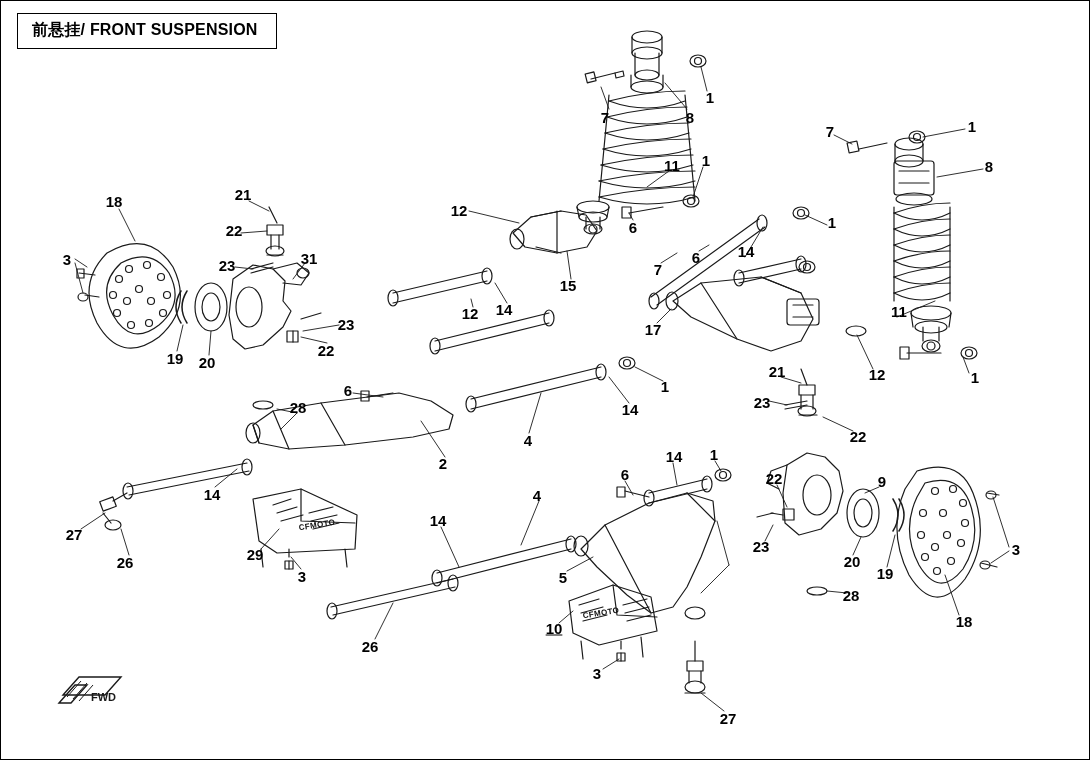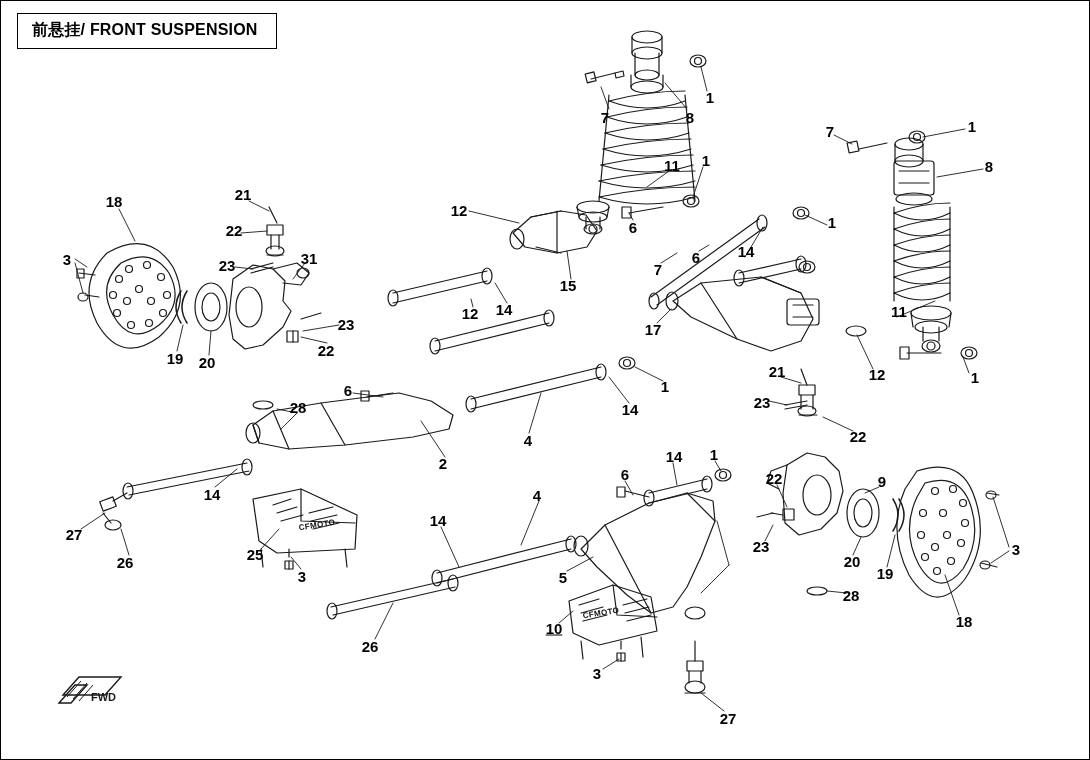--- a/index.html
+++ b/index.html
@@ -541,21 +541,21 @@
   <div class="callout" style="left:857px;top:435px;">22</div>
   <div class="callout" style="left:347px;top:389px;">6</div>
   <div class="callout" style="left:664px;top:385px;">1</div>
   <div class="callout" style="left:629px;top:408px;">14</div>
   <div class="callout" style="left:527px;top:439px;">4</div>
   <div class="callout" style="left:442px;top:462px;">2</div>
   <div class="callout" style="left:297px;top:406px;">28</div>
   <div class="callout" style="left:211px;top:493px;">14</div>
   <div class="callout" style="left:73px;top:533px;">27</div>
   <div class="callout" style="left:124px;top:561px;">26</div>
-  <div class="callout" style="left:254px;top:553px;">25</div>
+  <div class="callout" style="left:254px;top:553px;">29</div>
   <div class="callout" style="left:301px;top:575px;">3</div>
   <div class="callout" style="left:437px;top:519px;">14</div>
   <div class="callout" style="left:536px;top:494px;">4</div>
   <div class="callout" style="left:624px;top:473px;">6</div>
   <div class="callout" style="left:673px;top:455px;">14</div>
   <div class="callout" style="left:713px;top:453px;">1</div>
   <div class="callout" style="left:773px;top:477px;">22</div>
   <div class="callout" style="left:760px;top:545px;">23</div>
   <div class="callout" style="left:881px;top:480px;">9</div>
   <div class="callout" style="left:851px;top:560px;">20</div>

